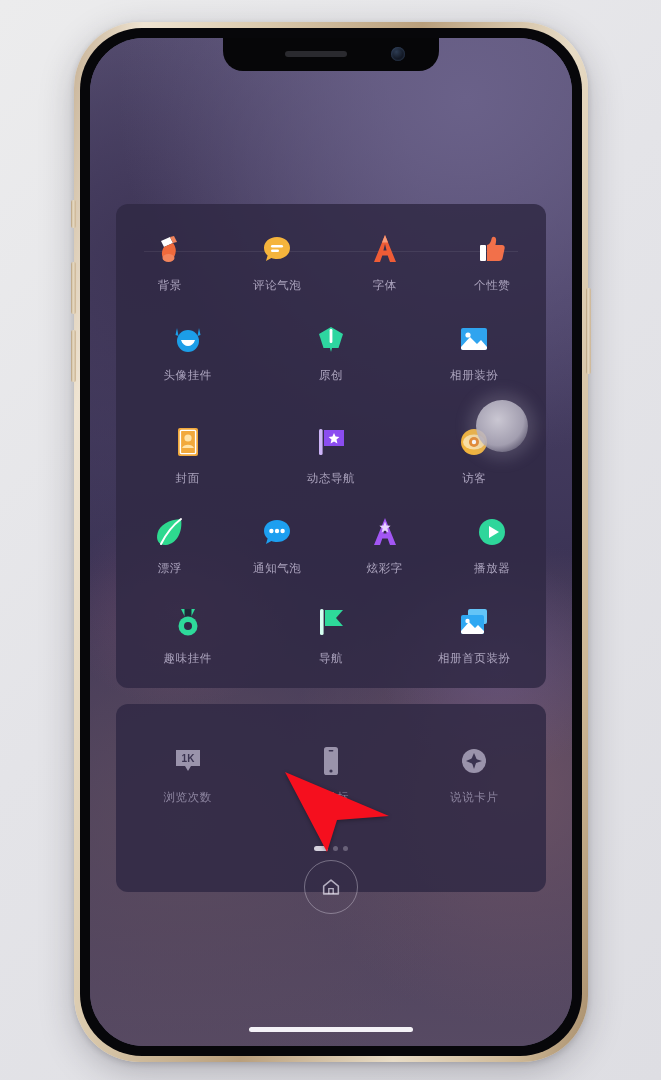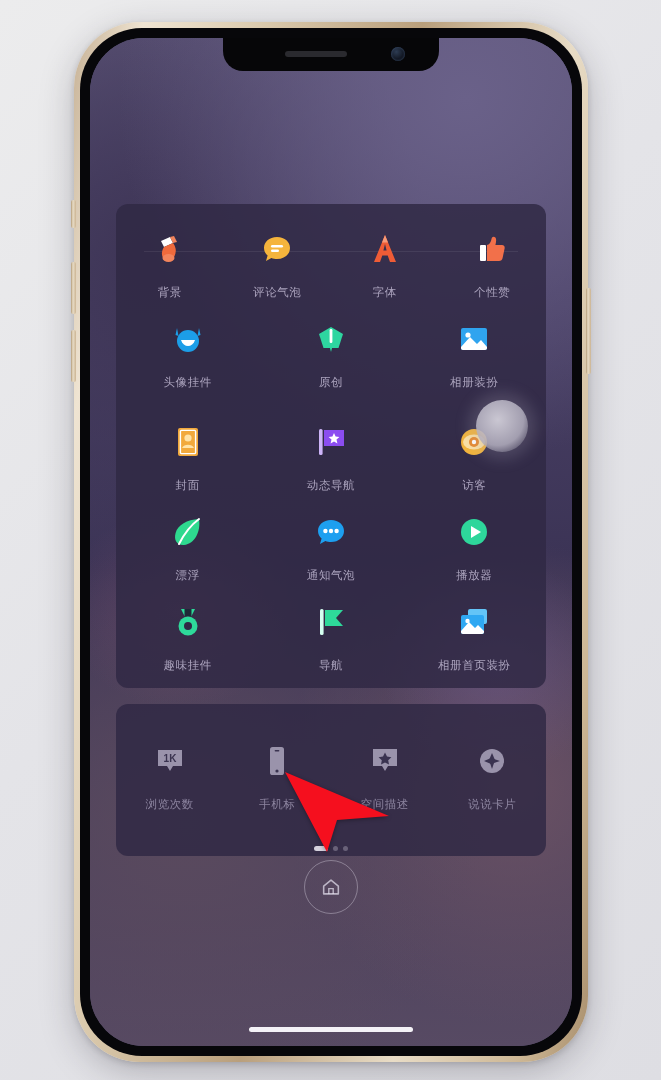--- a/index.html
+++ b/index.html
@@ -108,21 +108,21 @@
   
   .panel {
     position: absolute;
     left: 26px;
     width: 430px;
     border-radius: 12px;
     background: rgba(48,40,68,0.84);
     z-index: 4;
   }
   .panel-main { top: 166px; height: 484px; }
-  .panel-bottom { top: 666px; height: 152px; }
+  .panel-bottom { top: 666px; height: 188px; }
 
   .panel-divider {
     position: absolute;
     left: 28px;
     right: 28px;
     height: 1px;
     background: rgba(255,255,255,0.075);
   }
 
   .grid-row {
@@ -139,21 +139,21 @@
     justify-content: flex-start;
   }
   .cell .ic {
     width: 34px;
     height: 34px;
     position: relative;
     display: block;
   }
   .cell .ic svg { width: 34px; height: 34px; display: block; }
   .cell .lbl {
-    margin-top: 19px;
+    margin-top: 12px;
     font-size: 11.5px;
     letter-spacing: 0.6px;
     color: #aba3bd;
     white-space: nowrap;
   }
   .cell.disabled .lbl { color: #8d85a0; }
 
   
   .touch-dot {
     position: absolute;
@@ -385,20 +385,29 @@
               <circle cx="11.4" cy="16" r="2.2" fill="#ffffff"></circle>
               <circle cx="17" cy="16" r="2.2" fill="#ffffff"></circle>
               <circle cx="22.6" cy="16" r="2.2" fill="#ffffff"></circle>
             </svg>
           </span>
           <span class="lbl">通知气泡</span>
         </div>
         <div class="cell">
           <span class="ic">
             <svg viewBox="0 0 34 34">
+              <path d="M17 3 L28 30 L22 30 L19.7 23.5 L14.3 23.5 L12 30 L6 30 Z M17 12 L15.4 18.5 L18.6 18.5 Z" fill="#a356f5"></path>
+              <path d="M17 6.5 L18.5 10.4 L22.6 10.8 L19.4 13.6 L20.4 17.6 L17 15.4 L13.6 17.6 L14.6 13.6 L11.4 10.8 L15.5 10.4 Z" fill="#e7d3ff"></path>
+            </svg>
+          </span>
+          <span class="lbl">炫彩字</span>
+        </div>
+        <div class="cell">
+          <span class="ic">
+            <svg viewBox="0 0 34 34">
               <circle cx="17" cy="17" r="13" fill="#2ed69b"></circle>
               <path d="M14 11 L24 17 L14 23 Z" fill="#ffffff"></path>
             </svg>
           </span>
           <span class="lbl">播放器</span>
         </div>
       </div>
 
       <div class="grid-row" style="top:401px">
         <div class="cell">
@@ -448,29 +457,20 @@
         </div>
         <div class="cell disabled">
           <span class="ic">
             <svg viewBox="0 0 34 34">
               <rect x="10" y="3" width="14" height="28" rx="2.6" fill="#9a93ab"></rect>
               <rect x="14.6" y="6" width="4.8" height="1.6" rx="0.8" fill="#3a3350"></rect>
               <circle cx="17" cy="27" r="1.6" fill="#3a3350"></circle>
             </svg>
           </span>
           <span class="lbl">手机标</span>
-        </div>
-        <div class="cell disabled">
-          <span class="ic">
-            <svg viewBox="0 0 34 34">
-              <path d="M5 5 L29 5 L29 22 L20 22 L17 27 L14 22 L5 22 Z" fill="#9a93ab"></path>
-              <path d="M17 8.6 L19 12.6 L23.4 13.2 L20.2 16.3 L21 20.6 L17 18.5 L13 20.6 L13.8 16.3 L10.6 13.2 L15 12.6 Z" fill="#3a3350"></path>
-            </svg>
-          </span>
-          <span class="lbl">空间描述</span>
         </div>
         <div class="cell disabled">
           <span class="ic">
             <svg viewBox="0 0 34 34">
               <circle cx="17" cy="17" r="12" fill="#9a93ab"></circle>
               <path d="M17 9 L20 16 L17 25 L14 16 Z" fill="#3a3350"></path>
               <path d="M9 17 L16 14 L25 17 L16 20 Z" fill="#3a3350"></path>
             </svg>
           </span>
           <span class="lbl">说说卡片</span>

